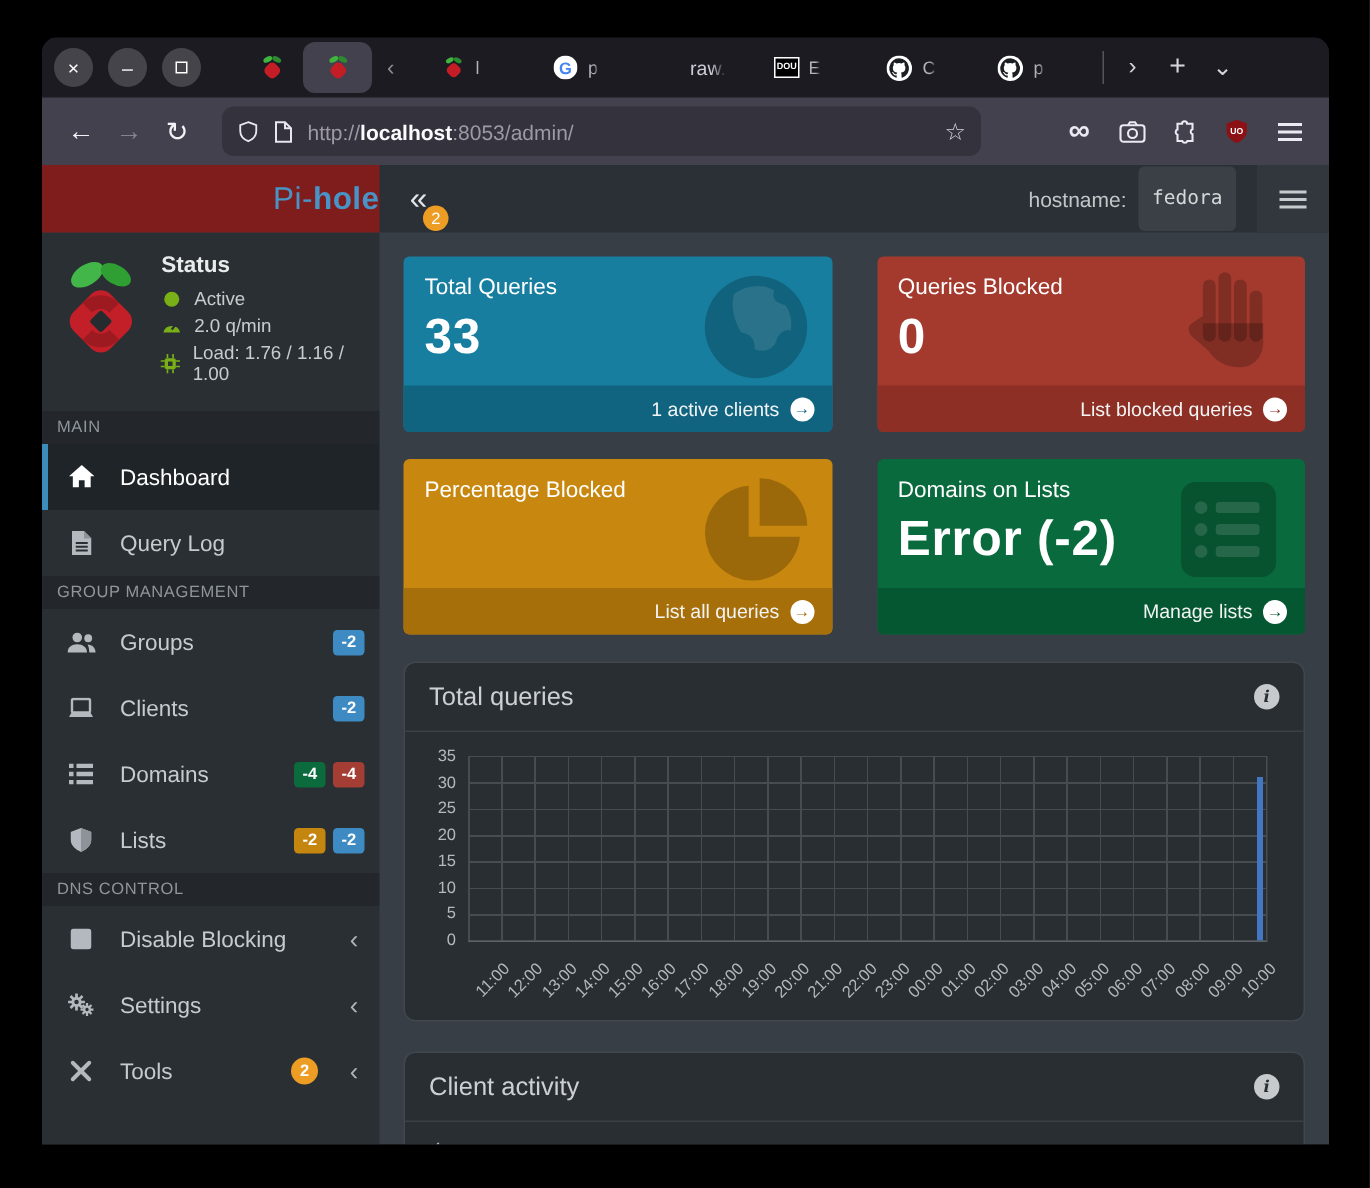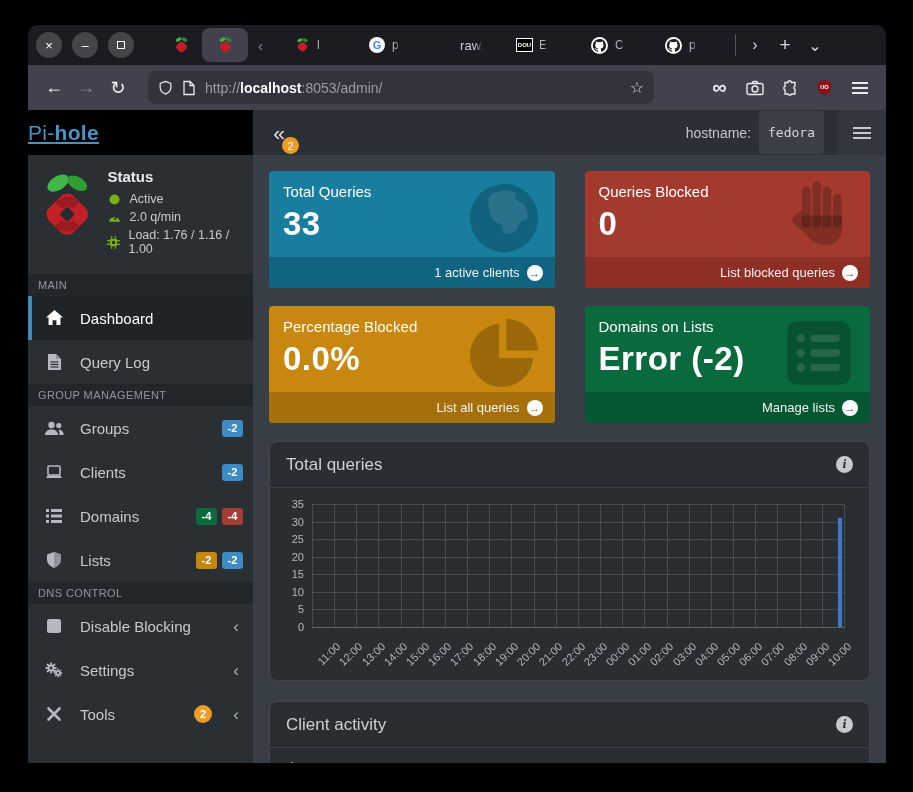--- a/index.html
+++ b/index.html
@@ -34,22 +34,22 @@
   .urltext b { color:#fbfbfe; font-weight:600; }
   .star { margin-left:auto; color:#d6d4dd; font-size:16px; }
   .chrome-icons { display:flex; align-items:center; margin-left:auto; gap:2px; }
   .chromeicon { width:33px; height:30px; display:flex; align-items:center; justify-content:center; color:#ebe9f1; font-size:17px; }
   .burger { display:flex; flex-direction:column; gap:3px; }
   .burger i { display:block; width:16px; height:2px; background:#ebe9f1; }
 
   
   .app { flex:1; display:flex; flex-direction:column; background:#383e45; overflow:hidden; }
   .ph-header { height:45px; background:#2b3036; display:flex; align-items:stretch; position:relative; flex:0 0 auto; }
-  .logo-zone { width:225px; background:#000000; display:flex; align-items:center; justify-content:flex-start;
-               font-size:21px; color:#4994c7; letter-spacing:.3px;text-decoration:underline; }
+  .logo-zone { width:225px; background:#7f1d1d; display:flex; align-items:center; justify-content:flex-end;
+               font-size:21px; color:#4994c7; letter-spacing:.3px; }
   .logo-pi { font-weight:300; } .logo-hole { font-weight:700; }
   .collapse-btn { width:52px; display:flex; align-items:center; justify-content:center; color:#e3e6e8; font-size:21px; }
   .collapse-badge { position:absolute; left:254px; top:27px; width:17px; height:17px; border-radius:50%;
                     color:#fff; font-size:11px; display:flex; align-items:center; justify-content:center; z-index:3; }
   .hostname { margin-left:auto; display:flex; align-items:center; gap:8px; color:#c2c6c9; font-size:14px; padding-right:14px; }
   .hostname-value { font-family:"DejaVu Sans Mono", monospace; font-size:13px; background:#3a4046; color:#d6d9db;
                     padding:14px 9px; border-radius:4px; }
   .menu-zone { width:48px; background:#31373c; display:flex; align-items:center; justify-content:center; }
   .menu-zone .burger i { background:#c7cbce; width:18px; }
 
@@ -499,21 +499,20 @@
                 <path d="M18 26l-6 4c-3 2-2 6 1 8l8 7c4 6 10 9 17 9 8 0 13-6 13-14V30H18z"></path>
               </svg>
               <div class="card-footer" style="background: rgb(141, 47, 37);">
                 <span>List blocked queries</span>
                 <span class="footer-arrow" style="color: rgb(141, 47, 37);">→</span>
               </div>
             </div>
 
             <div class="card" style="background: rgb(200, 135, 14);">
               <div class="card-title">Percentage Blocked</div>
-              <div class="card-value">0.0%</div>
               <svg class="card-icon" viewBox="0 0 64 64" fill="rgba(0,0,0,0.22)">
                 <path d="M28 8A26 26 0 1 0 56 36H28z"></path>
                 <path d="M34 4v26h26A26 26 0 0 0 34 4z"></path>
               </svg>
               <div class="card-footer" style="background: rgb(167, 111, 10);">
                 <span>List all queries</span>
                 <span class="footer-arrow" style="color: rgb(167, 111, 10);">→</span>
               </div>
             </div>
 

